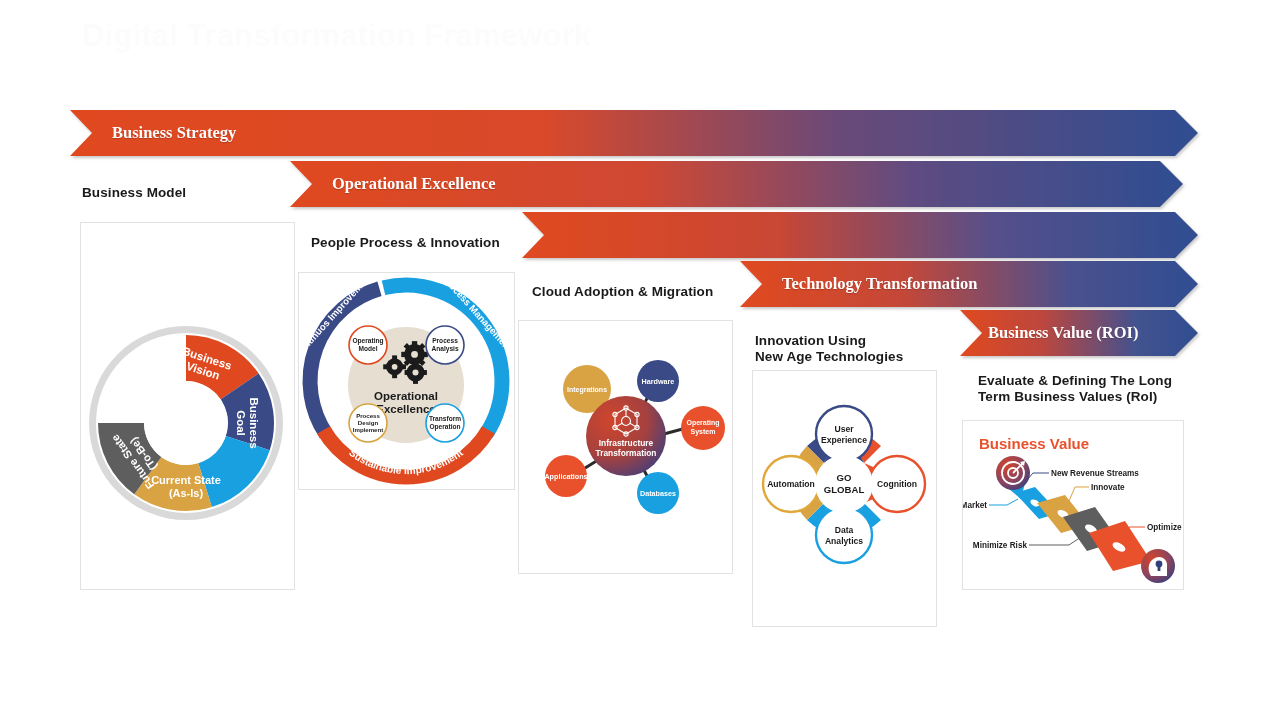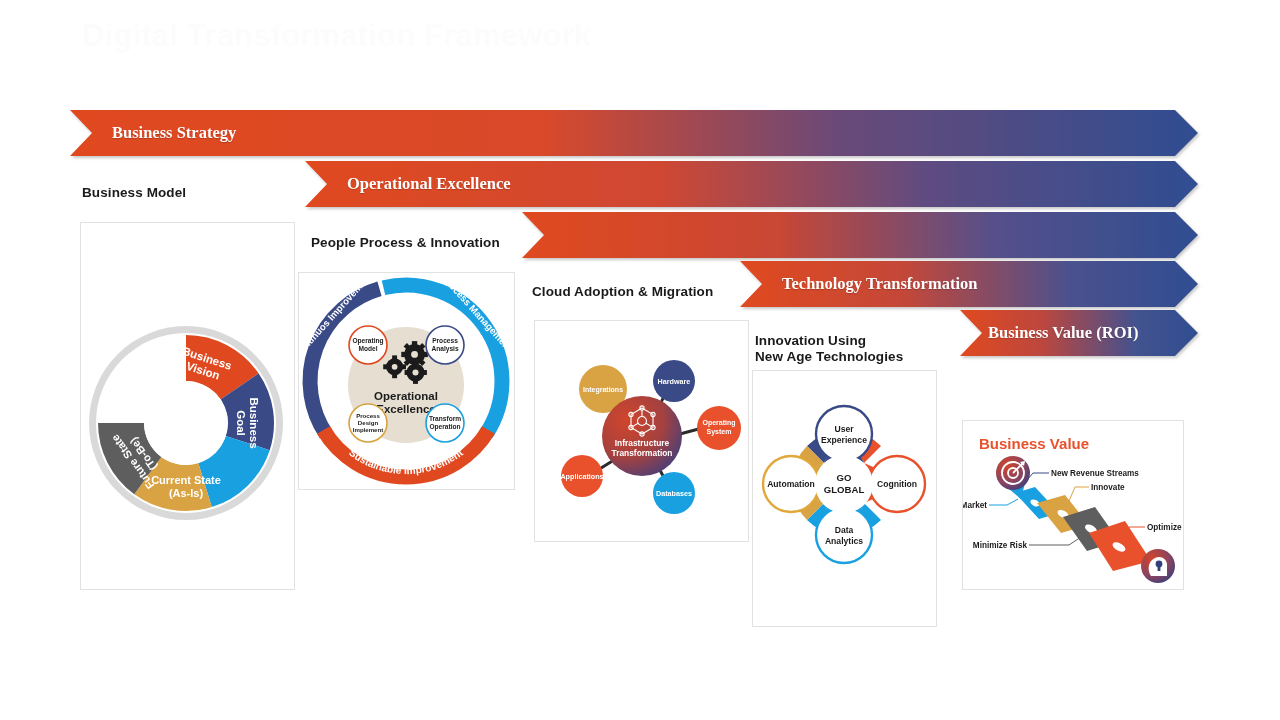--- a/index.html
+++ b/index.html
@@ -79,21 +79,21 @@
       </linearGradient>
       <filter id="sh0" x="-5%" y="-30%" width="115%" height="180%">
         <feDropShadow dx="1.5" dy="2" stdDeviation="1.6" flood-color="#9a9a9a" flood-opacity=".55"></feDropShadow>
       </filter>
         </defs>
       <path filter="url(#sh0)" d="M0,0 L1105,0 L1128,23 L1105,46 L0,46 L22,23 Z" fill="url(#bg0)"></path>
     </svg>
     <div class="blabel" style="left:42px">Business Strategy</div>
   </div>
 
-  <div class="banner" id="banner1" style="left: 305px; top: 161px; width: 893px;">
+  <div class="banner" id="banner1" style="left: 290px; top: 161px; width: 893px;">
     <svg width="905" height="52">
         <defs>
       <linearGradient id="bg1" x1="0" y1="0" x2="1" y2="0">
         <stop offset="0%" stop-color="#e0491f"></stop>
             <stop offset="40%" stop-color="#cf4733"></stop>
         <stop offset="70%" stop-color="#5e4c82"></stop>
             <stop offset="100%" stop-color="#2f4e91"></stop>
       </linearGradient>
       <filter id="sh1" x="-5%" y="-30%" width="115%" height="180%">
         <feDropShadow dx="1.5" dy="2" stdDeviation="1.6" flood-color="#9a9a9a" flood-opacity=".55"></feDropShadow>
@@ -155,20 +155,22 @@
       <path filter="url(#sh4)" d="M0,0 L215,0 L238,23 L215,46 L0,46 L22,23 Z" fill="url(#bg4)"></path>
     </svg>
     <div class="blabel" style="left:28px">Business Value (ROI)</div>
   </div>
 
   <div class="caption" id="cap0" style="left: 82px; top: 185px;">Business Model</div>
   <div class="caption" id="cap1" style="left: 311px; top: 235px;">People Process &amp; Innovation</div>
   <div class="caption" id="cap2" style="left: 532px; top: 284px;">Cloud Adoption &amp; Migration</div>
   <div class="caption" id="cap3" style="left: 755px; top: 333px;">Innovation Using
 New Age Technologies</div>
+  <div class="caption" id="cap4" style="left: 978px; top: 373px;">Evaluate &amp; Defining The Long
+Term Business Values (RoI)</div>
 
   <div class="panel" id="panel0" style="left: 80px; top: 222px; width: 215px; height: 368px;">
     <svg width="213" height="366" viewBox="0 0 213 366">
       <g transform="translate(105,200)">
         <circle cx="0" cy="0" r="97" fill="#d9d9d9"></circle>
         <circle cx="0" cy="0" r="90" fill="#ffffff"></circle>
 
         <g>
           <path d="M0,-88 A88,88 0 0,1 72.7,-49.5 L34.4,-23.4 A42,42 0 0,0 0,-42 Z" fill="#e0491f"></path>
           <text class="seg-label" font-size="11.5" transform="rotate(-54) translate(0,-64)">
@@ -278,21 +280,21 @@
           <text class="dark-label" font-size="6.1"><tspan x="-38" y="37">Process</tspan><tspan x="-38" y="44">Design</tspan><tspan x="-38" y="51">Implement</tspan></text>
         </g>
         <g>
           <circle cx="39" cy="42" r="19" fill="#ffffff" stroke="#18a0e0" stroke-width="1.6"></circle>
           <text class="dark-label" font-size="6.6"><tspan x="39" y="40">Transform</tspan><tspan x="39" y="48">Operation</tspan></text>
         </g>
       </g>
     </svg>
   </div>
 
-  <div class="panel" id="panel2" style="left: 534px; top: 320px; width: 215px; height: 222px;">
+  <div class="panel" id="panel2" style="left: 518px; top: 320px; width: 215px; height: 254px;">
     <svg width="213" height="220" viewBox="0 0 213 220">
       <defs>
         <radialGradient id="hubg" cx="30%" cy="30%" r="85%">
           <stop offset="0%" stop-color="#d0452c"></stop>
             <stop offset="55%" stop-color="#a4413f"></stop>
           <stop offset="100%" stop-color="#3e3f80"></stop>
         </radialGradient>
       </defs>
       <g>
         <line x1="75" y1="75" x2="96" y2="105" stroke="#2b2b2b" stroke-width="3"></line>

